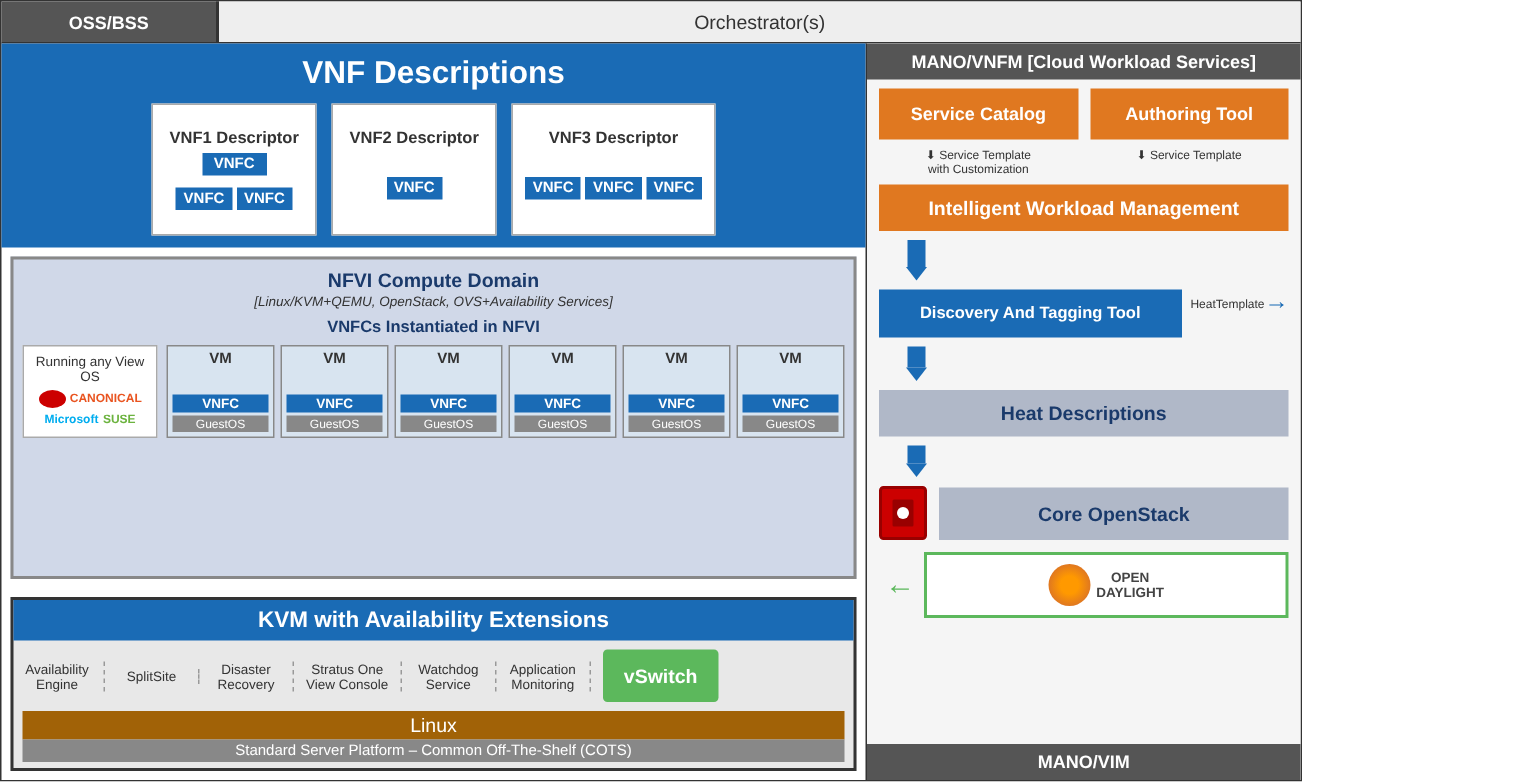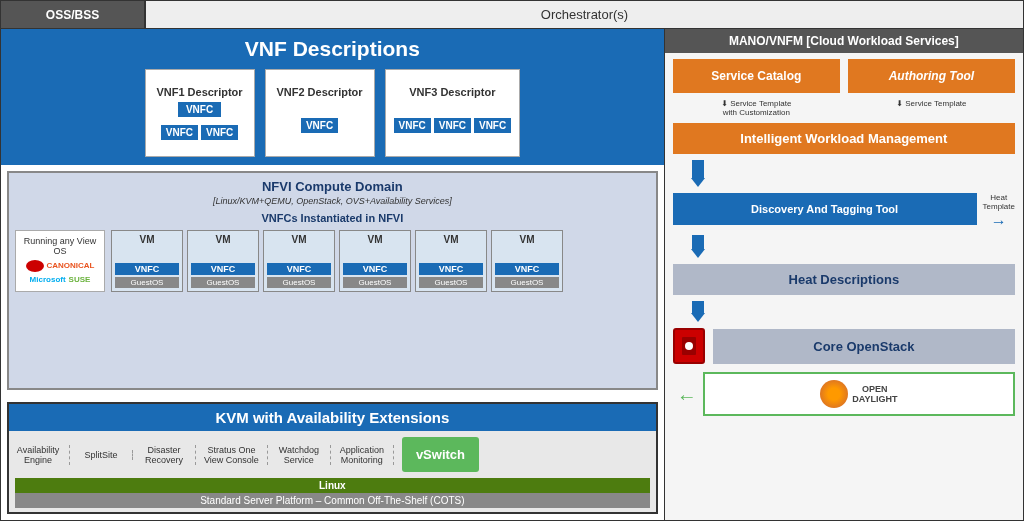--- a/index.html
+++ b/index.html
@@ -6,21 +6,21 @@
     body {
       font-family: Arial, sans-serif;
       background: #fff;
       width: 1024px;
       height: 521px;
       overflow: hidden;
       font-size: 11px;
     }
 
     .main-container {
-      width: 1024px;
+      width: 868px;
       height: 521px;
       display: flex;
       flex-direction: column;
       border: 1px solid #333;
     }
 
     
     .top-bar {
       display: flex;
       height: 28px;
@@ -262,27 +262,26 @@
     .vswitch-btn {
       background: #5cb85c;
       color: #fff;
       padding: 10px 14px;
       font-size: 13px;
       font-weight: bold;
       border-radius: 3px;
       white-space: nowrap;
     }
     .linux-bar {
-      background: #4d7c0f;
-      color: #fff;
-      text-align: center;
-      font-size: 10px;
+      background: #a16207;
+      color: #fff;
+      text-align: center;
+      font-size: 13px;
       padding: 2px;
       margin: 0 6px;
-      font-weight: bold;
     }
     .cots-bar {
       background: #888;
       color: #fff;
       text-align: center;
       font-size: 10px;
       padding: 2px;
       margin: 0 6px 4px 6px;
     }
 
@@ -319,21 +318,20 @@
       color: #fff;
       padding: 10px 8px;
       text-align: center;
       font-weight: bold;
       font-size: 12px;
       flex: 1;
       display: flex;
       flex-direction: column;
       align-items: center;
       justify-content: center;
-      font-style: italic;
     }
     .iwm-box {
       background: #e07820;
       color: #fff;
       text-align: center;
       font-weight: bold;
       font-size: 13px;
       padding: 8px;
       width: 100%;
     }
@@ -604,21 +602,21 @@
           <div style="display:flex;flex-direction:column;align-items:center;margin-left:18px;">
             <div style="width:12px;height:18px;background:#1a6bb5;"></div>
             <div style="width:0;height:0;border-left:7px solid transparent;border-right:7px solid transparent;border-top:9px solid #1a6bb5;"></div>
           </div>
         </div>
 
         <div class="discovery-area">
           <div class="discovery-box">
             <span>Discovery And Tagging Tool</span>
           </div>
-          <div style="display:flex;flex-direction:column;align-items:center;font-size:8px;color:#333;">
+          <div style="display:flex;flex-direction:row;align-items:center;font-size:8px;color:#333;">
             <div style="font-size:8px;color:#333;">Heat</div>
             <div style="font-size:8px;color:#333;">Template</div>
             <div style="font-size:16px;color:#1a6bb5;">→</div>
           </div>
         </div>
 
         <div style="display:flex;justify-content:flex-start;width:100%;">
           <div style="display:flex;flex-direction:column;align-items:center;margin-left:18px;">
             <div style="width:12px;height:14px;background:#1a6bb5;"></div>
             <div style="width:0;height:0;border-left:7px solid transparent;border-right:7px solid transparent;border-top:9px solid #1a6bb5;"></div>
@@ -657,17 +655,18 @@
               <div class="od-text">
                 <div style="font-size:9px;font-weight:bold;color:#444;">OPEN</div>
                 <div style="font-size:9px;font-weight:bold;color:#444;">DAYLIGHT</div>
               </div>
             </div>
           </div>
         </div>
 
       </div>
 
+      <div class="mano-vim-bar">MANO/VIM</div>
     </div>
 
   </div>
 
 </div>
 
 </body></html>

